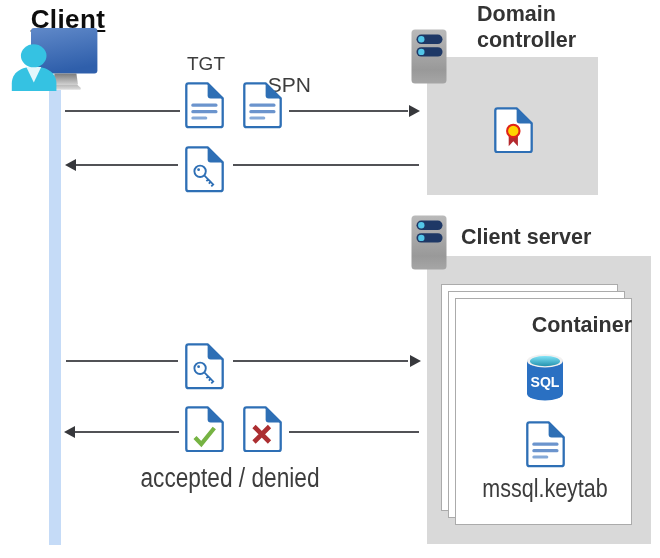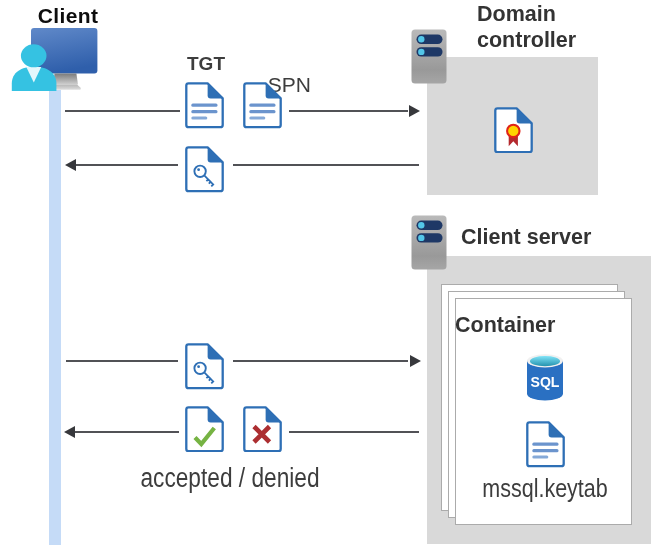--- a/index.html
+++ b/index.html
@@ -34,26 +34,26 @@
 <div class="abs" style="left:65px;top:159.4px;width:0;height:0;border-right:11.5px solid #37383c;border-top:6px solid transparent;border-bottom:6px solid transparent;"></div>
 
 <div class="line" style="left:66px;top:360.2px;width:112px;"></div>
 <div class="line" style="left:233px;top:360.2px;width:175px;"></div>
 <div class="abs" style="left:409.5px;top:355.2px;width:0;height:0;border-left:11.5px solid #37383c;border-top:6px solid transparent;border-bottom:6px solid transparent;"></div>
 
 <div class="line" style="left:74.5px;top:431px;width:104px;"></div>
 <div class="line" style="left:288.6px;top:431px;width:130.8px;"></div>
 <div class="abs" style="left:64px;top:426px;width:0;height:0;border-right:11.5px solid #37383c;border-top:6px solid transparent;border-bottom:6px solid transparent;"></div>
 
-<div class="hd" style="left:0px;top:4px;width:136px;text-align:center;font-size:21px;color:#0d0d0d;letter-spacing:0.4px;">Client</div>
-<div class="lbl" style="left:156px;top:53px;width:100px;text-align:center;font-size:19px;font-weight:bold;">TGT</div>
+<div class="hd" style="left:0px;top:4px;width:136px;text-align:center;font-size:26px;color:#0d0d0d;letter-spacing:0.4px;text-decoration:underline;">Client</div>
+<div class="lbl" style="left:156px;top:53px;width:100px;text-align:center;font-size:19px;">TGT</div>
 <div class="lbl" style="left:211px;top:53px;width:100px;text-align:right;font-size:21px;margin-top:20px;">SPN</div>
 <div class="hd" style="left:461px;top:2px;font-size:21.5px;line-height:25.6px;margin-left:16px;">Domain<br>controller</div>
 <div class="hd" style="left:461px;top:225px;font-size:21.5px;">Client server</div>
-<div class="hd" style="left:455px;top:313px;width:177px;text-align:left;font-size:21.5px;">Container</div>
+<div class="hd" style="left:455px;top:313px;width:177px;text-align:right;font-size:21.5px;">Container</div>
 <div class="lbl" style="left:455px;top:473.5px;width:180px;text-align:center;font-size:25px;transform:scaleX(0.86);transform-origin:50% 0;">mssql.keytab</div>
 <div class="lbl" style="left:109.5px;top:463px;width:240px;text-align:center;font-size:27px;transform:scaleX(0.84);transform-origin:50% 0;">accepted / denied</div>
 
 <svg width="0" height="0" style="position:absolute">
   <defs>
     <linearGradient id="gmon" x1="0" y1="0" x2="0.25" y2="1">
       <stop offset="0" stop-color="#6089c9"></stop>
         <stop offset="1" stop-color="#2f5fab"></stop>
     </linearGradient>
     <linearGradient id="gsrv" x1="0" y1="0" x2="0" y2="1">

